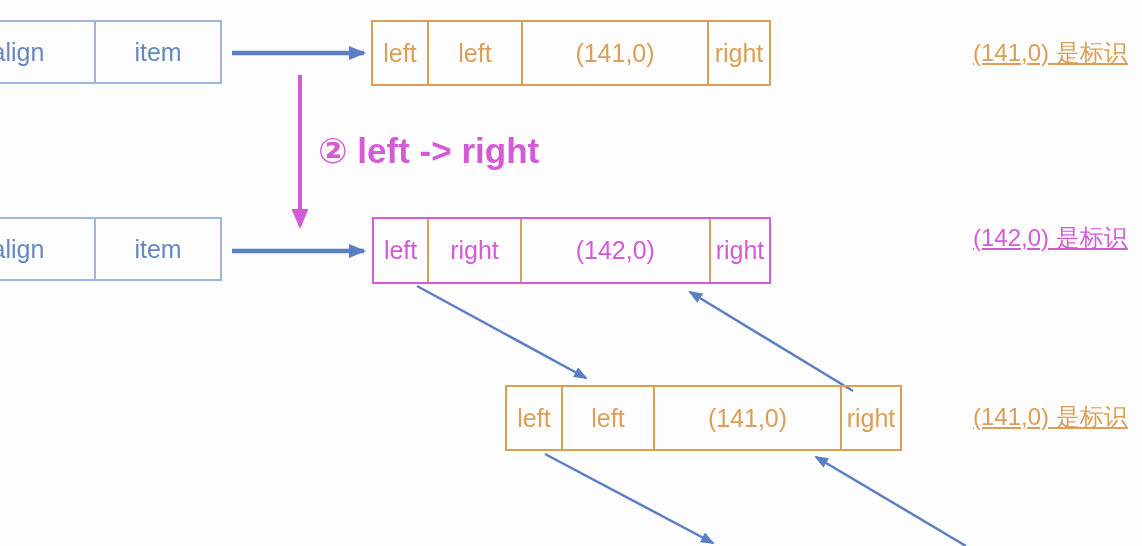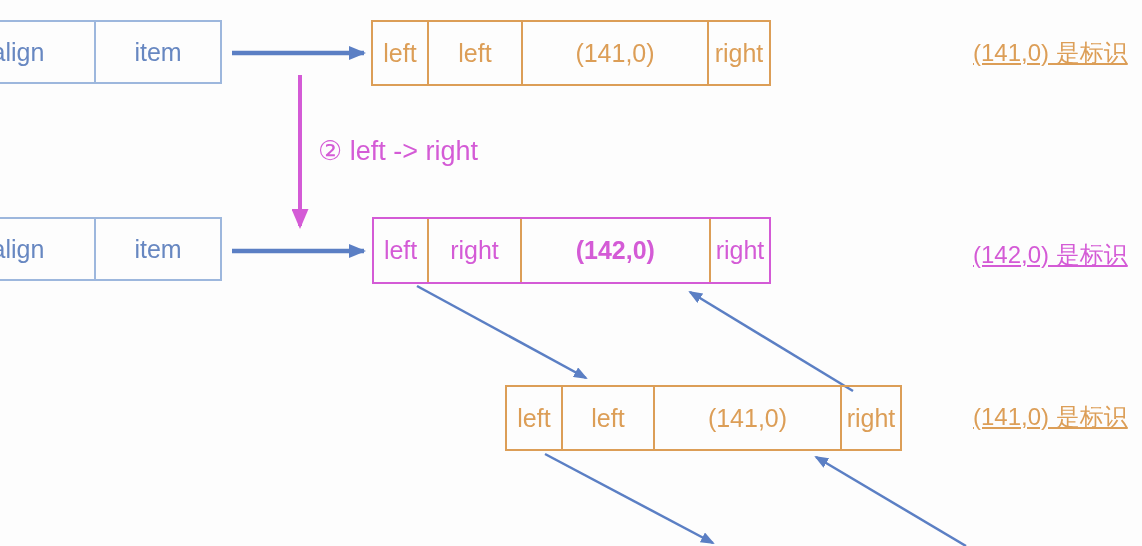--- a/index.html
+++ b/index.html
@@ -30,22 +30,23 @@
   
   .magenta-box{border:2px solid var(--magenta);}
   .magenta-box .cell{color:var(--magenta);}
   .magenta-box .cell.div{border-right:2px solid var(--orange);}
   .note{
     position:absolute;font-size:24px;line-height:30px;white-space:nowrap;text-decoration:underline;
   }
   .note.orange{color:var(--orange);}
   .note.magenta{color:var(--magenta);}
   .step-label{
-    position:absolute;font-size:27px;line-height:32px;color:var(--magenta);
+    position:absolute;font-size:35px;line-height:32px;color:var(--magenta);
     white-space:nowrap;
+    font-weight:bold;
   }
   svg.arrows{position:absolute;left:0;top:0;pointer-events:none;}
 </style>
 </head>
 <body>
 
 <svg class="arrows" width="1142" height="546" viewBox="0 0 1142 546">
   <defs>
     <marker id="ahH" markerUnits="userSpaceOnUse" markerWidth="17" markerHeight="14" refX="15" refY="7" orient="auto">
       <path d="M0,0 L17,7 L0,14 z" fill="#5b7fc4"></path>
@@ -98,25 +99,25 @@
 <div class="step-label" style="left:318px;top:135px;">② left -&gt; right</div>
 
 <div class="abs node blue-box" style="left:-60px;top:217px;width:282px;height:64px;">
   <div class="cell" style="width:154px;">align</div>
   <div class="cell" style="width:124px;">item</div>
 </div>
 
 <div class="abs node magenta-box" style="left:372px;top:217px;width:399px;height:67px;">
   <div class="cell div" style="width:56px;">left</div>
   <div class="cell div" style="width:94px;">right</div>
-  <div class="cell div" style="width:192px;font-weight:bold;">(142,0)</div>
+  <div class="cell div" style="width:192px;">(142,0)</div>
   <div class="cell" style="width:59px;">right</div>
 </div>
 
-<div class="note magenta" style="left:973px;top:240px;">(142,0) 是标识</div>
+<div class="note magenta" style="left:973px;top:223px;">(142,0) 是标识</div>
 
 <div class="abs node orange-box" style="left:505px;top:385px;width:397px;height:66px;">
   <div class="cell div" style="width:56px;">left</div>
   <div class="cell div" style="width:92px;">left</div>
   <div class="cell div" style="width:187px;">(141,0)</div>
   <div class="cell" style="width:58px;">right</div>
 </div>
 
 <div class="note orange" style="left:973px;top:402px;">(141,0) 是标识</div>
 

